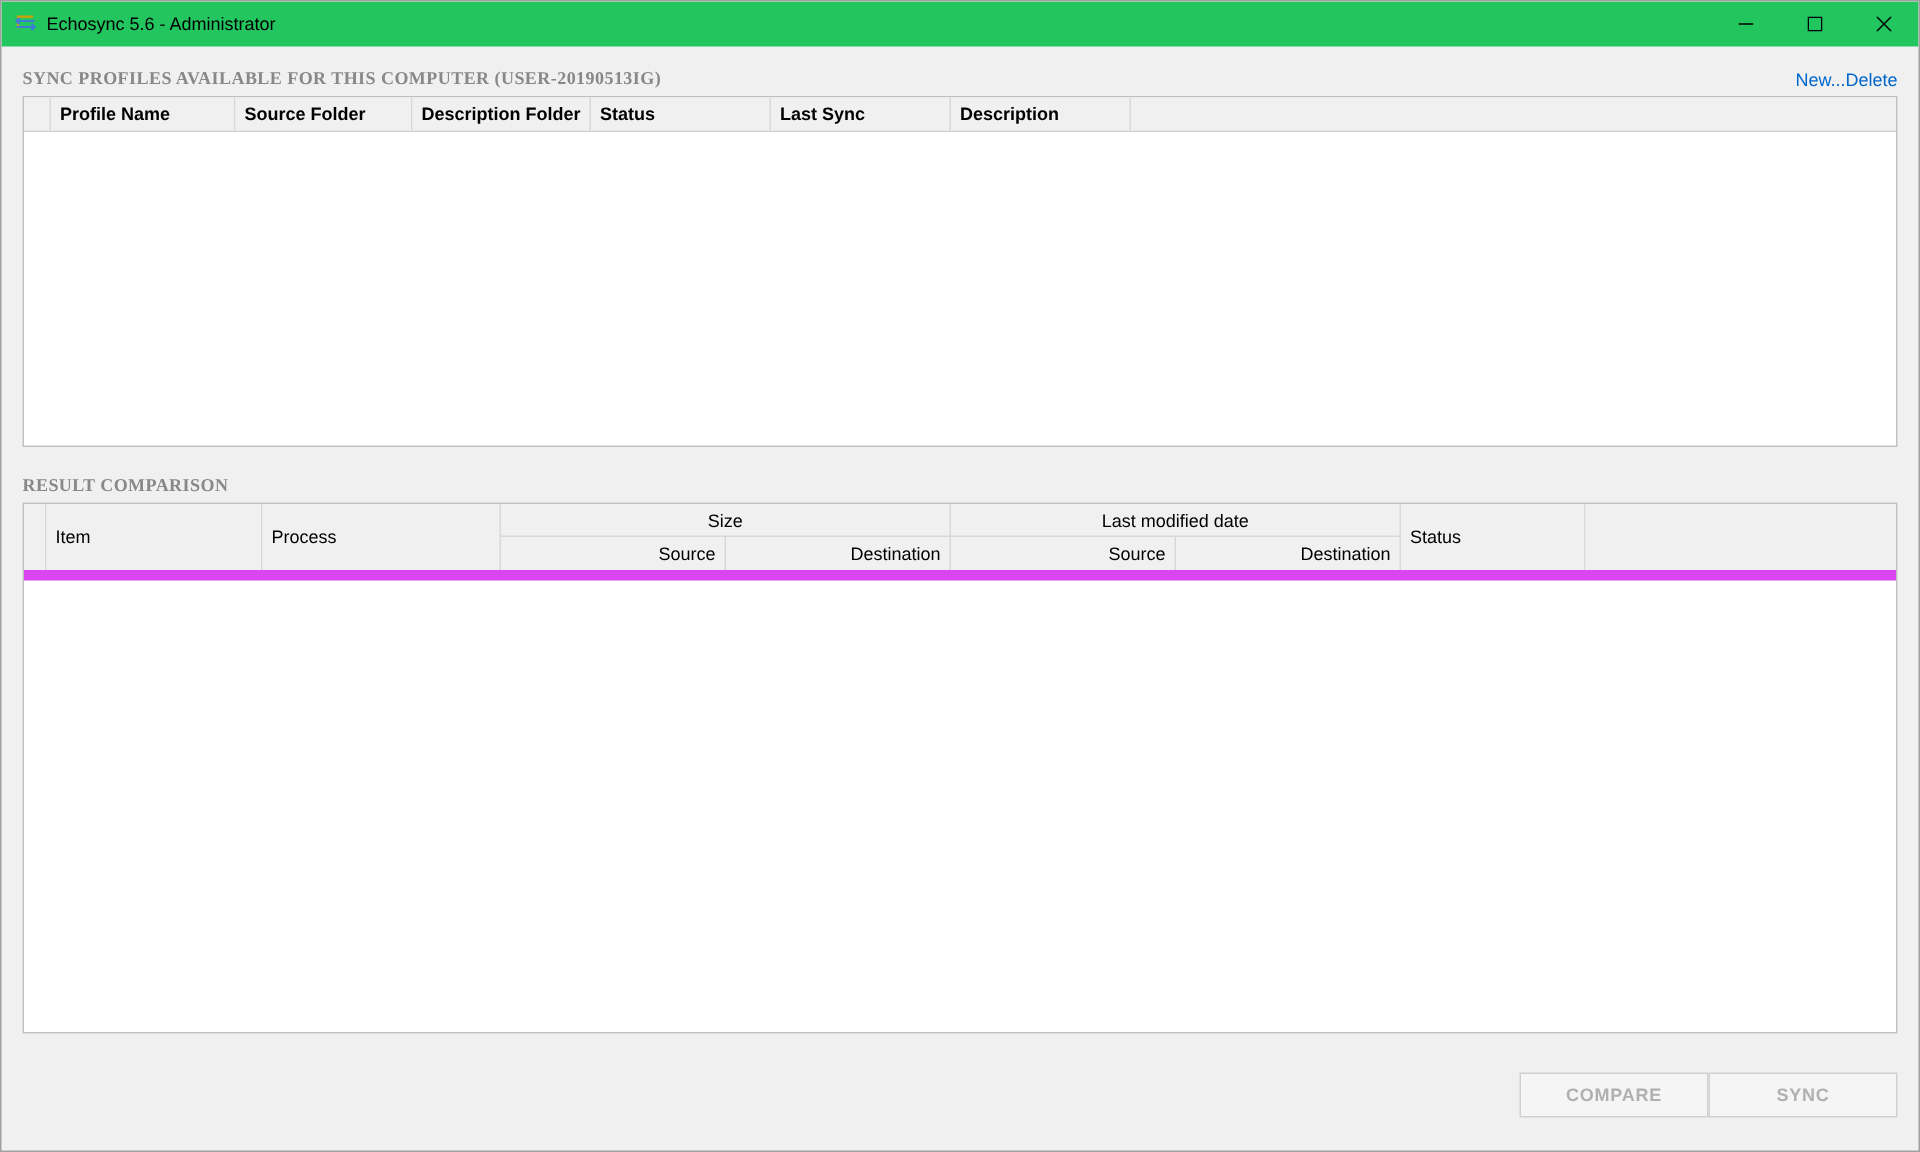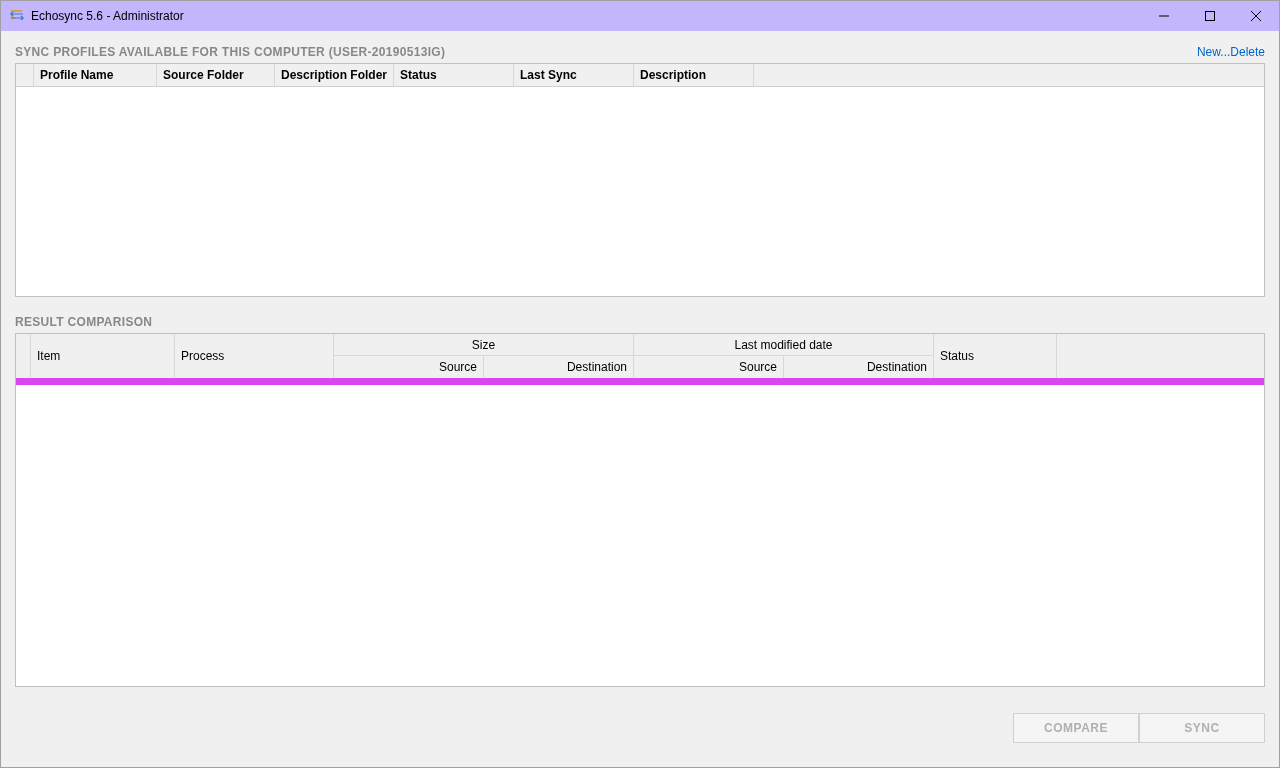--- a/index.html
+++ b/index.html
@@ -10,21 +10,21 @@
     }
     body {
       width: 1280px;
       height: 768px;
       background: #f0f0f0;
       overflow: hidden;
       border: 1px solid #a0a0a0;
     }
     .titlebar {
       height: 30px;
-      background: #c4b5fd;
+      background: #22c55e;
       display: flex;
       align-items: center;
       padding-left: 8px;
     }
     .app-icon {
       width: 16px;
       height: 16px;
       margin-right: 6px;
       display: flex;
       align-items: center;
@@ -54,20 +54,21 @@
       display: flex;
       align-items: center;
       margin-bottom: 4px;
     }
     .section-title {
       font-size: 12px;
       font-weight: 600;
       color: #888;
       letter-spacing: 0.3px;
       flex: 1;
+      font-family: Liberation Serif, serif;
     }
     .header-links {
       display: flex;
       gap: 0;
     }
     .link {
       font-size: 12px;
       color: #0066cc;
       cursor: pointer;
     }

